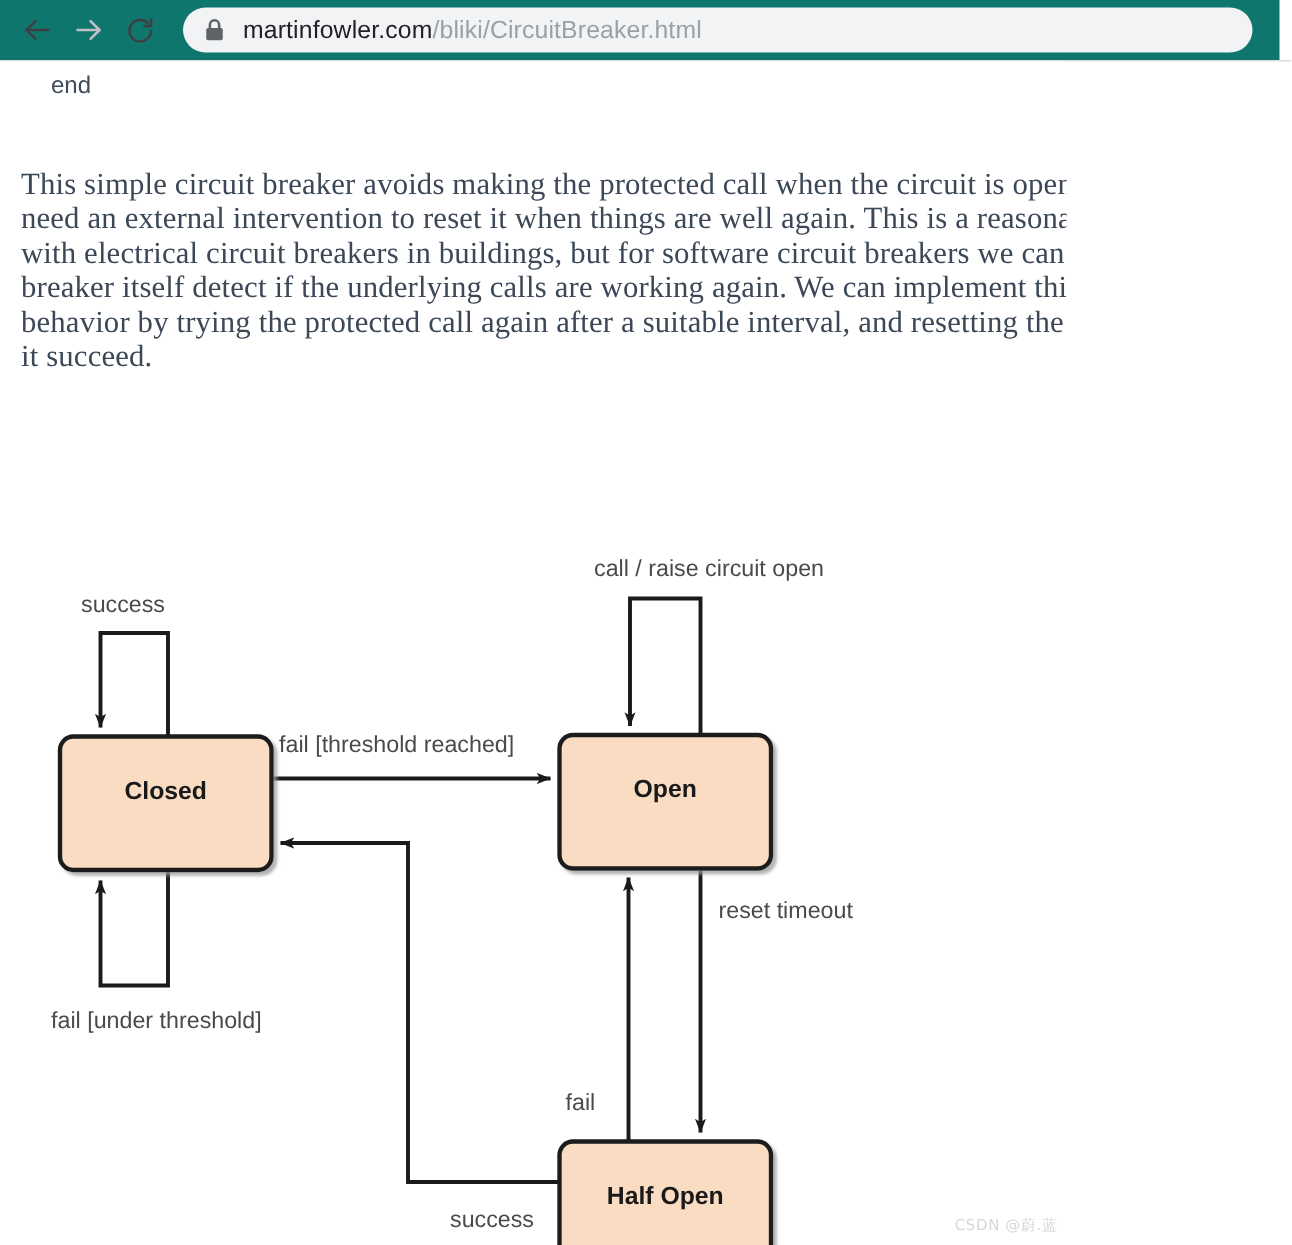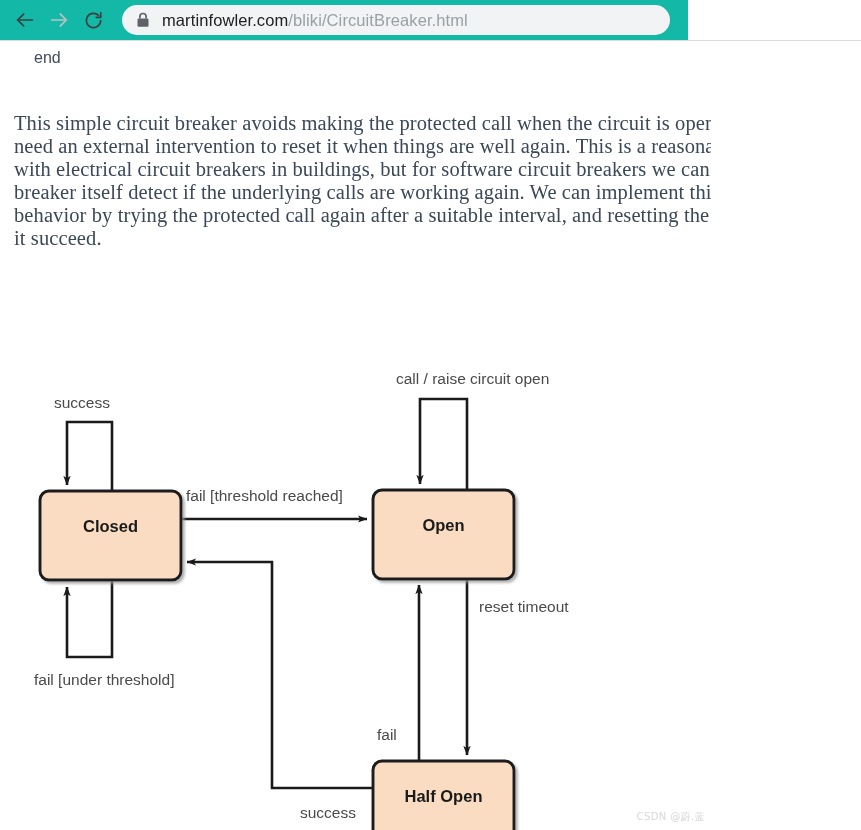--- a/index.html
+++ b/index.html
@@ -13,23 +13,23 @@
     height: 830px;
     overflow: hidden;
     font-family: "Liberation Sans", sans-serif;
     position: relative;
   }
 
   
   .browser-bar {
     position: absolute;
     left: 0; top: 0;
-    width: 688px;
+    width: 853px;
     height: 40px;
-    background: #14b8a6;
+    background: #0f766e;
     display: flex;
     align-items: center;
     box-sizing: border-box;
     padding: 0 8px;
   }
   .nav-btn {
     width: 34px;
     height: 34px;
     display: flex;
     align-items: center;

